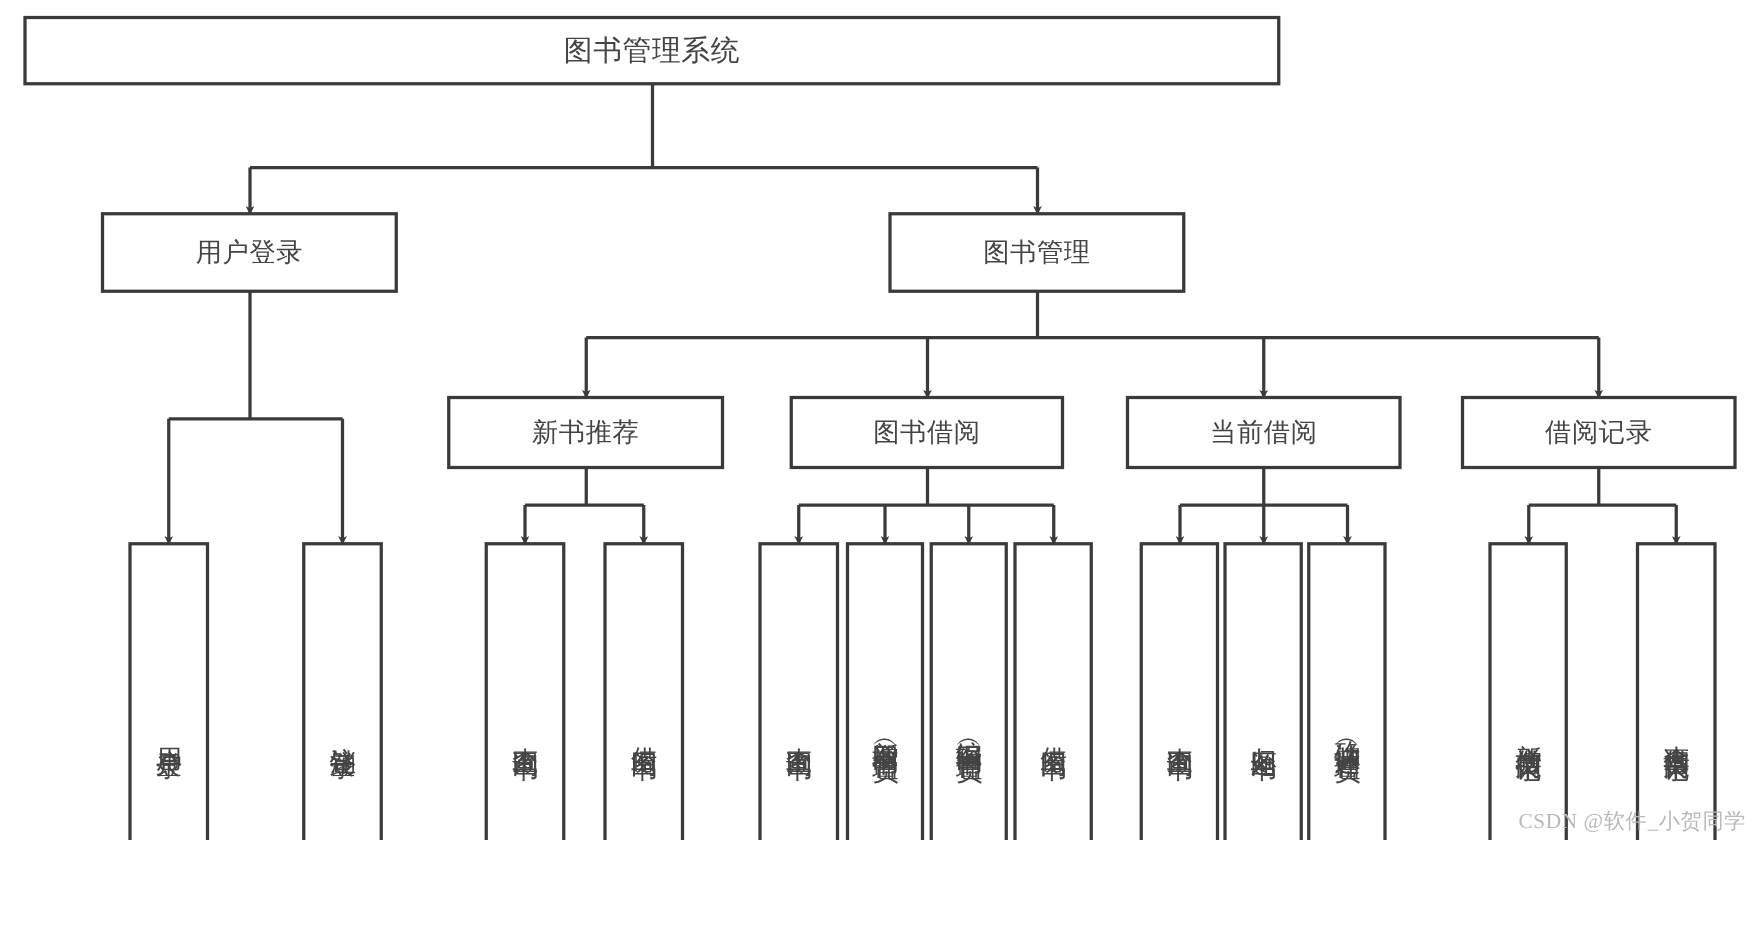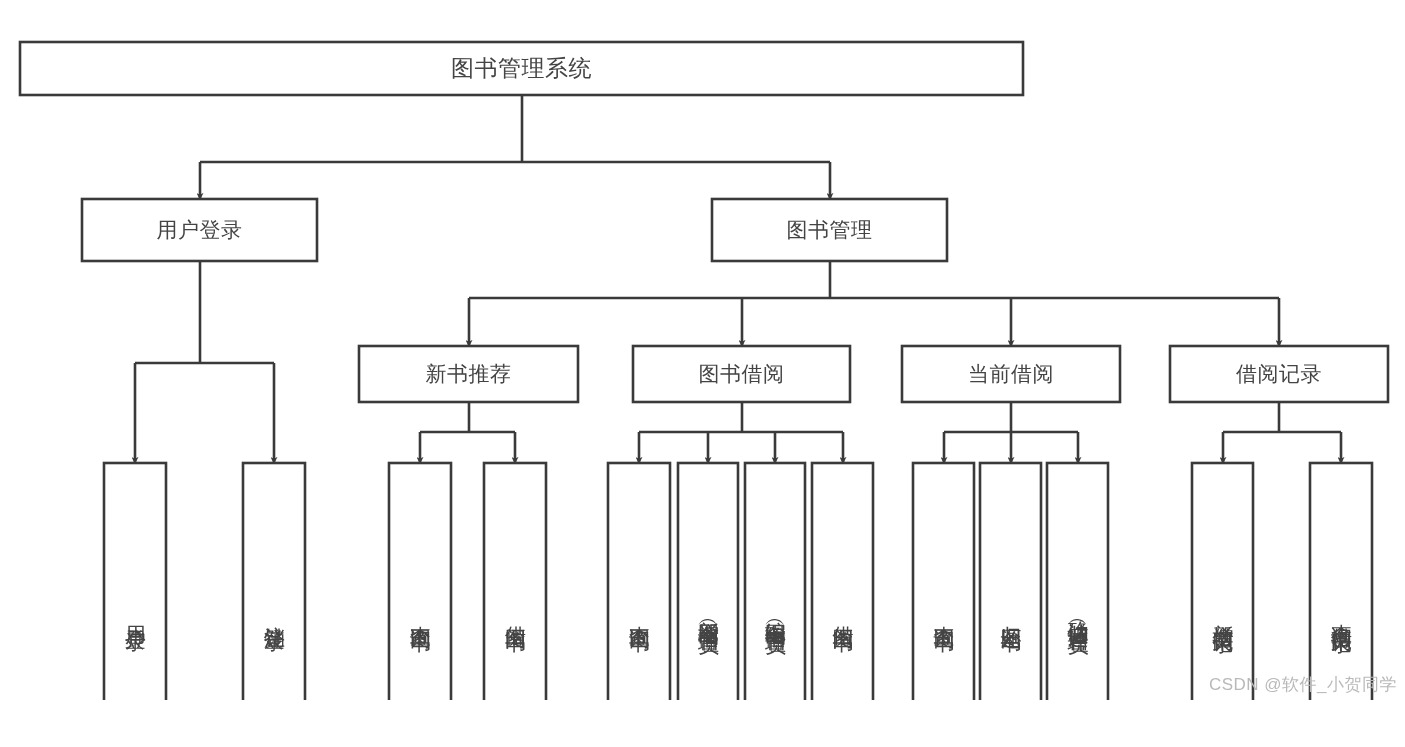--- a/index.html
+++ b/index.html
@@ -6,21 +6,20 @@
   body{
     font-family:"DejaVu Sans","Liberation Sans",sans-serif;
     -webkit-font-smoothing:antialiased;
   }
   #stage{
     position:relative;
     width:1405px;
     height:672px;
     background:#ffffff;
     overflow:hidden;
-    margin-top:28px;
   }
   svg#diagram{
     position:absolute;
     left:0; top:0;
     width:1405px;
     height:747px;
     display:block;
   }
   .node-rect{
     fill:#ffffff;
@@ -62,21 +61,21 @@
     color:#444444;
     letter-spacing:2px;
     white-space:nowrap;
     pointer-events:none;
     box-sizing:border-box;
   }
   .watermark{
     position:absolute;
     right:8px;
     bottom:4px;
-    font-family:Liberation Sans, sans-serif;
+    font-family:Liberation Serif, serif;
     font-size:17px;
     color:#b9b9b9;
     letter-spacing:0.5px;
     white-space:nowrap;
   }
 </style>
 </head>
 <body>
 
 <div id="stage">

